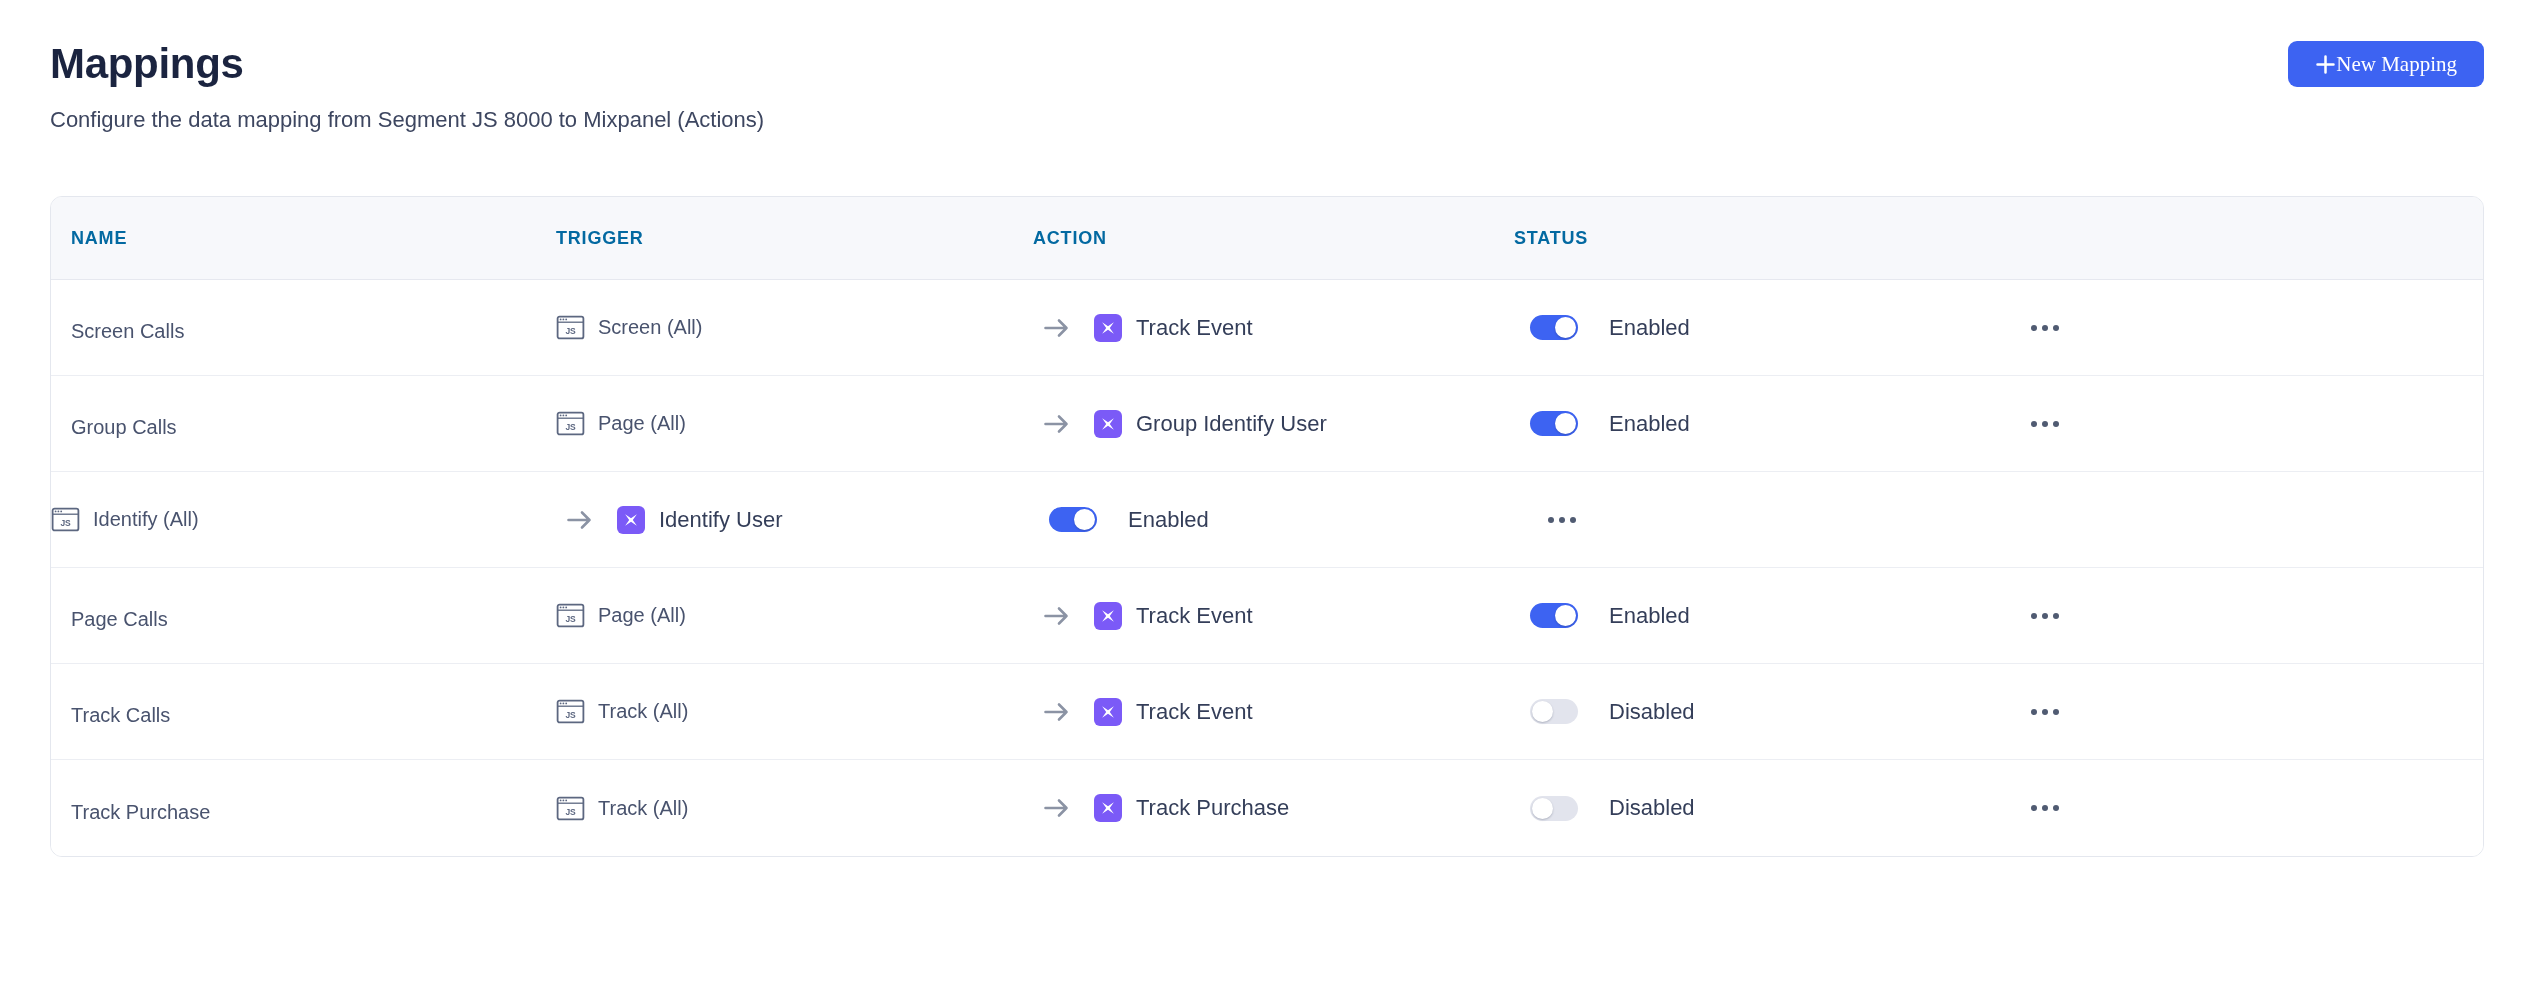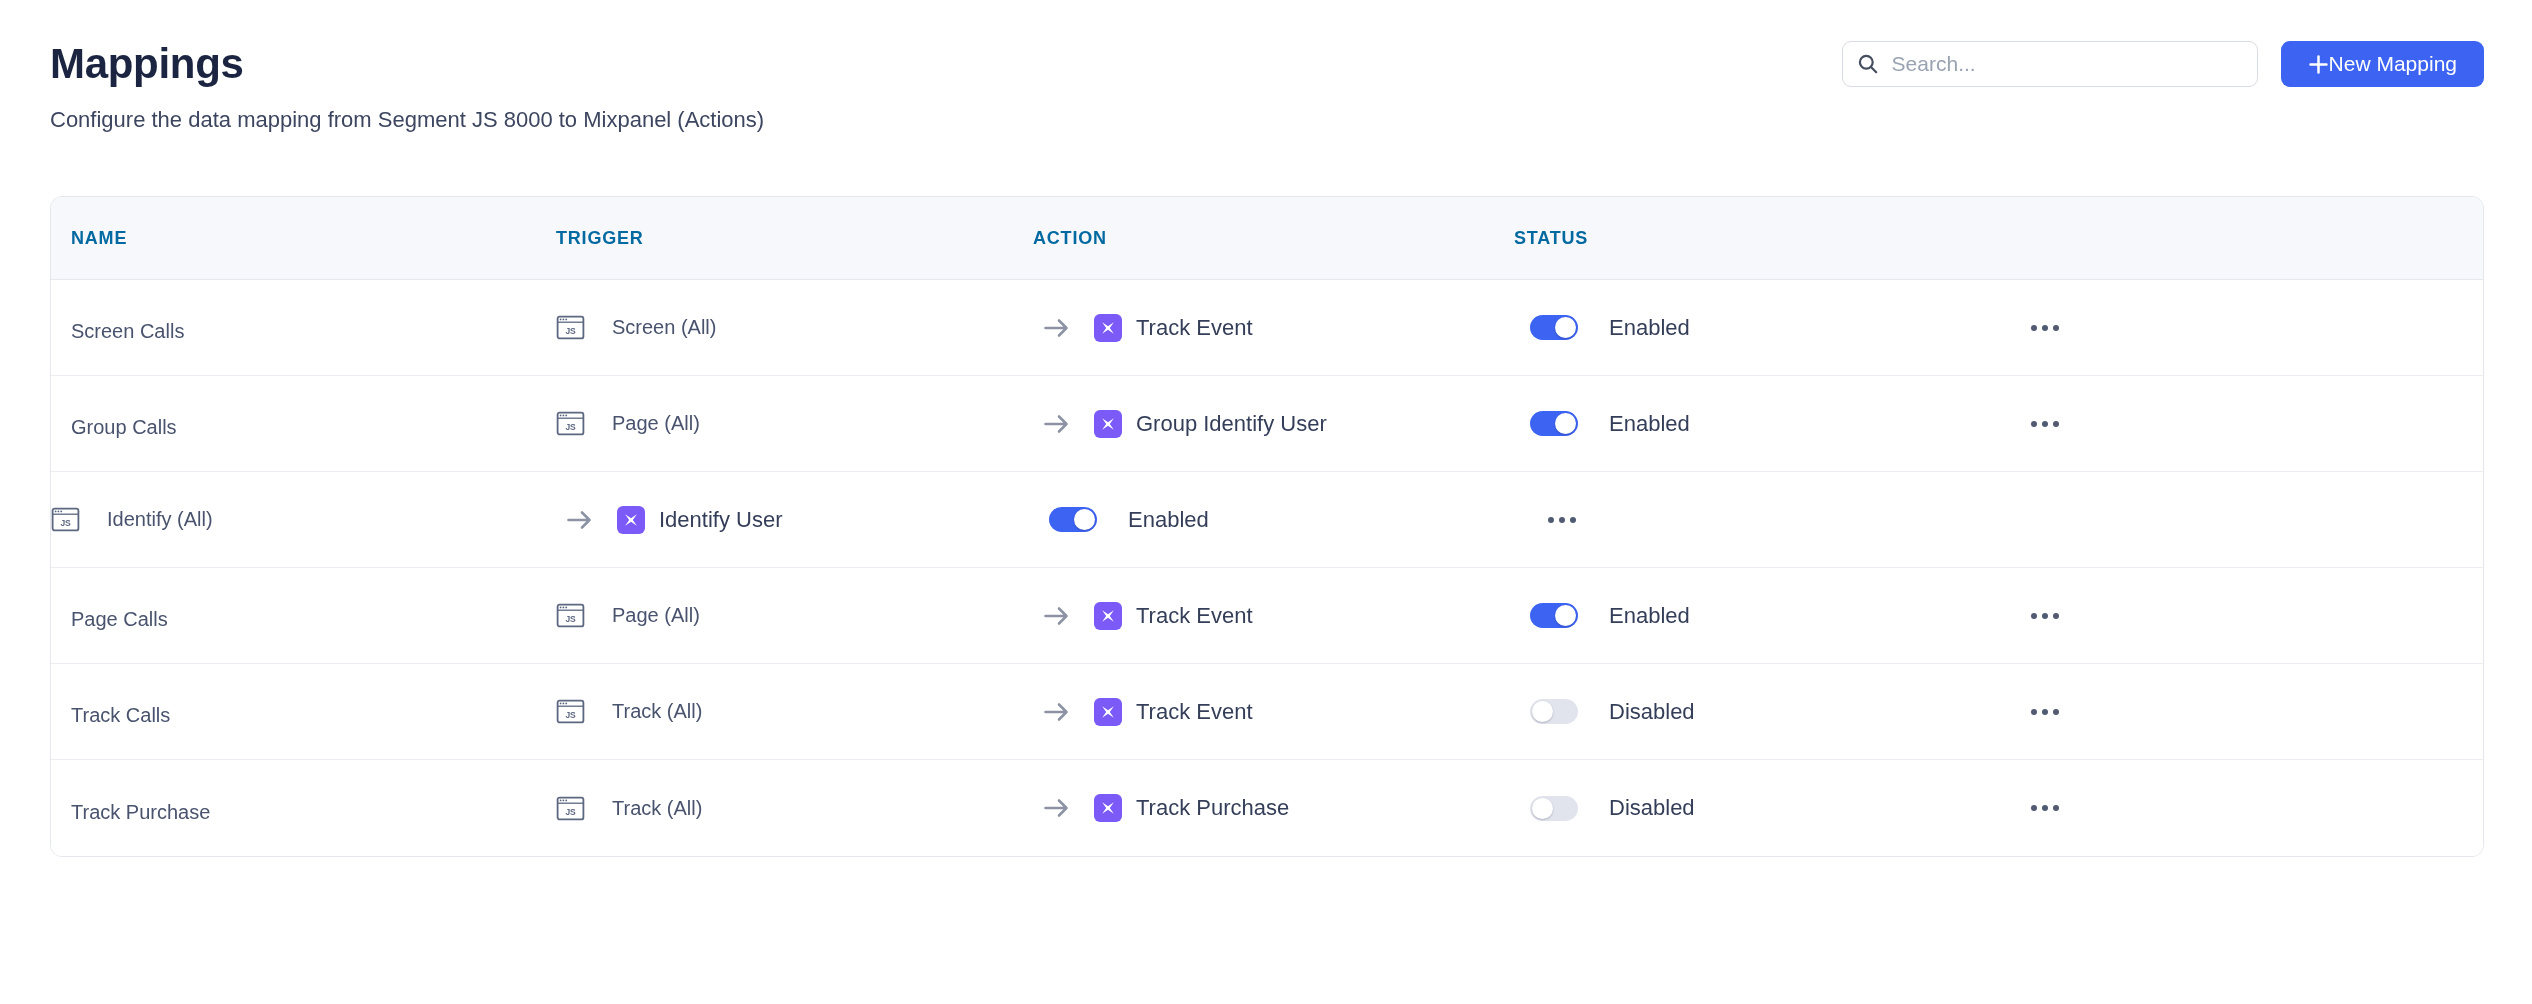--- a/index.html
+++ b/index.html
@@ -15,40 +15,40 @@
   .search { width:416px; height:46px; border:1.5px solid #d8dce4; border-radius:9px;
             display:flex; align-items:center; padding:0 14px; gap:13px; background:#fff; }
   .search svg { flex:0 0 auto; }
   .search input { border:none; outline:none; flex:1; font-size:21px; color:#333d57;
                   font-family:"Liberation Sans", sans-serif; background:transparent; }
   .search input::placeholder { color:#9aa3b2; }
 
   .btn-primary { display:flex; align-items:center; height:46px; padding:0 27px;
                  background:#3d63f2; border:none; border-radius:9px; color:#fff;
                  font-size:21px; font-weight:500; cursor:pointer;
-                 font-family:Liberation Sans, sans-serif; }
+                 font-family:Liberation Serif, serif; }
 
   
   .subtitle { margin-top:20px; font-size:22px; line-height:24px; color:#3d4660; }
 
   
   .table { margin-top:64px; border:1px solid #e4e7ee; border-radius:12px; overflow:hidden;
            background:#fff; }
   .thead { display:grid; grid-template-columns:505px 477px 481px 483px 1fr;
            height:83px; align-items:center; background:#f7f8fb; border-bottom:1px solid #e6e8ef; }
   .th { font-size:18px; font-weight:600; color:#0369a1; letter-spacing:0.8px; }
   .th.first { padding-left:20px; }
 
   .row { display:grid; grid-template-columns:505px 477px 481px 483px 1fr;
          height:96px; align-items:center; border-bottom:1px solid #eceef3; background:#fff; }
   .row:last-child { border-bottom:none; }
 
   .cell { display:flex; align-items:center; }
   .name-cell { padding-left:20px; font-size:20px; color:#49536e;margin-top:8px; }
-  .trigger-cell { gap:27px; font-size:20px; color:#49536e; }
+  .trigger-cell { gap:13px; font-size:20px; color:#49536e; }
   .action-cell { padding-left:10px; font-size:22px; color:#343e59; }
   .action-cell .arrow { margin-right:24px; display:flex; }
   .mp-icon { width:28px; height:28px; border-radius:6px; background:#7b5af7;
              display:flex; align-items:center; justify-content:center; margin-right:14px; flex:0 0 auto; }
   .status-cell { padding-left:16px; gap:31px; font-size:22px; color:#343e59; }
   .js-icon { display:flex; flex:0 0 auto; }
 
   .toggle { width:48px; height:25px; border-radius:13px; position:relative; display:inline-block;
             cursor:pointer; flex:0 0 auto; }
   .toggle .knob { position:absolute; top:2px; width:21px; height:21px; border-radius:50%;
@@ -65,27 +65,20 @@
 </style>
 </head>
 <body>
 
 <div class="page">
 
   <div class="header-bar">
     <div class="page-title">Mappings</div>
 
     <div class="controls">
-      <div class="search">
-        <svg width="22" height="22" viewBox="0 0 22 22" fill="none">
-          <circle cx="9.3" cy="9.3" r="6.4" stroke="#454e5f" stroke-width="2.2"></circle>
-          <line x1="14.2" y1="14.2" x2="19.2" y2="19.2" stroke="#454e5f" stroke-width="2.2" stroke-linecap="round"></line>
-        </svg>
-        <input type="text" placeholder="Search..." style="">
-      </div>
 
       <button class="btn-primary">
         <svg width="21" height="21" viewBox="0 0 21 21" fill="none">
           <path d="M10.5 2.5 V18.5 M2.5 10.5 H18.5" stroke="#ffffff" stroke-width="2.5" stroke-linecap="round"></path>
         </svg>
         <span>New Mapping</span>
       </button>
     </div>
   </div>
 

